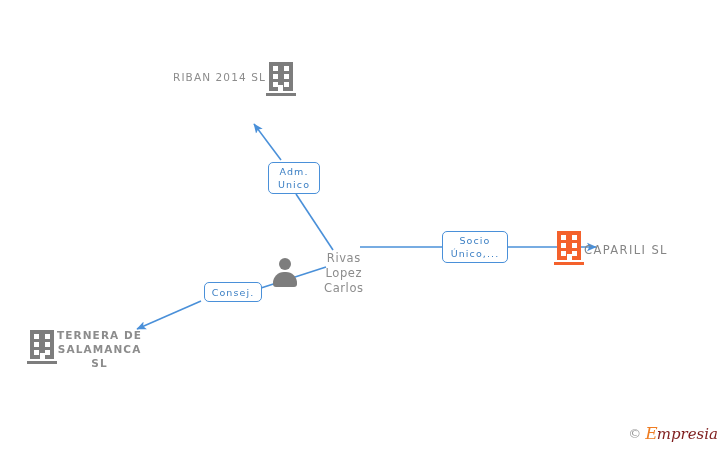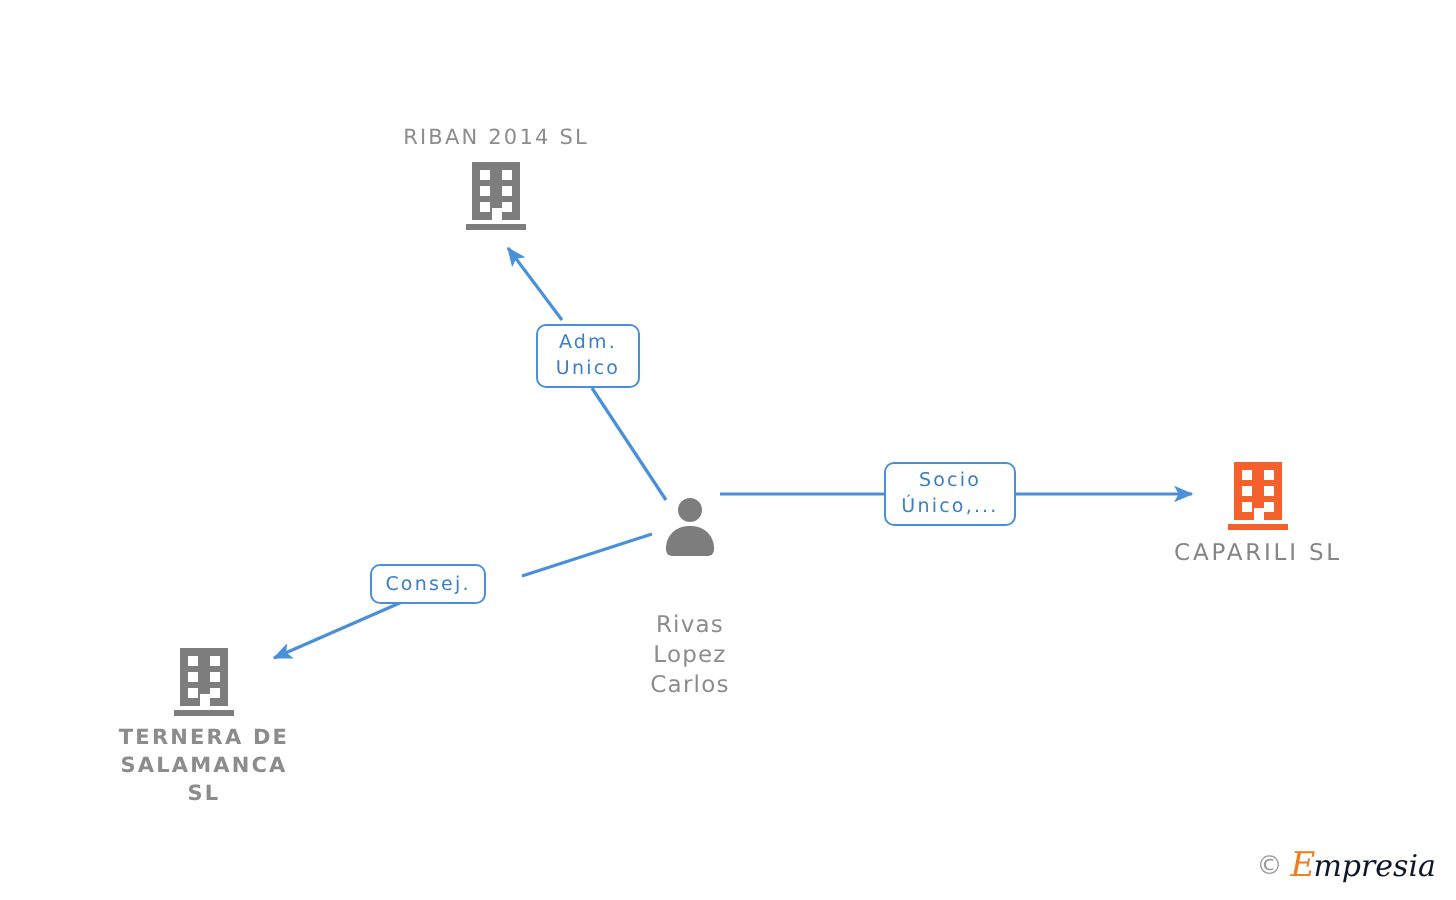--- a/index.html
+++ b/index.html
@@ -22,21 +22,21 @@
     left: 0;
     top: 0;
     width: 728px;
     height: 450px;
   }
 
   
   .node {
     position: absolute;
     display: flex;
-    flex-direction: column;
+    flex-direction: row;
     align-items: center;
     width: 150px;
     margin-left: -75px;
   }
   .node .caption {
     color: #8c8c8c;
     font-size: 10.5px;
     letter-spacing: 1.1px;
     line-height: 14px;
     text-align: center;
@@ -154,21 +154,21 @@
     line-height: 13px;
   }
   #watermark .wm-e {
     color: #ef7d22;
     font-family: "DejaVu Serif", serif;
     font-style: italic;
     font-size: 17px;
     line-height: 17px;
   }
   #watermark .wm-rest {
-    color: #0f172a;
+    color: #7f1d1d;
     font-family: "DejaVu Serif", serif;
     font-style: italic;
     font-size: 15px;
     line-height: 15px;
     margin-left: -1px;
   }
 </style>
 </head>
 <body>
 
@@ -250,21 +250,21 @@
 SALAMANCA
 SL</div>
   </div>
 
   <div class="rel" style="left:268px; top:162px; width:52px; height:32px;">Adm.
 Unico</div>
 
   <div class="rel" style="left:442px; top:231px; width:66px; height:32px;">Socio
 Único,...</div>
 
-  <div class="rel" style="left:185px; top:282px; width:58px; height:20px;">Consej.</div>
+  <div class="rel" style="left:204px; top:282px; width:58px; height:20px;">Consej.</div>
 
   <div id="watermark">
     <span class="copy">©</span>
     <span style="display:flex; align-items:baseline;">
       <span class="wm-e">E</span>
       <span class="wm-rest">mpresia</span>
     </span>
   </div>
 
 </div>

